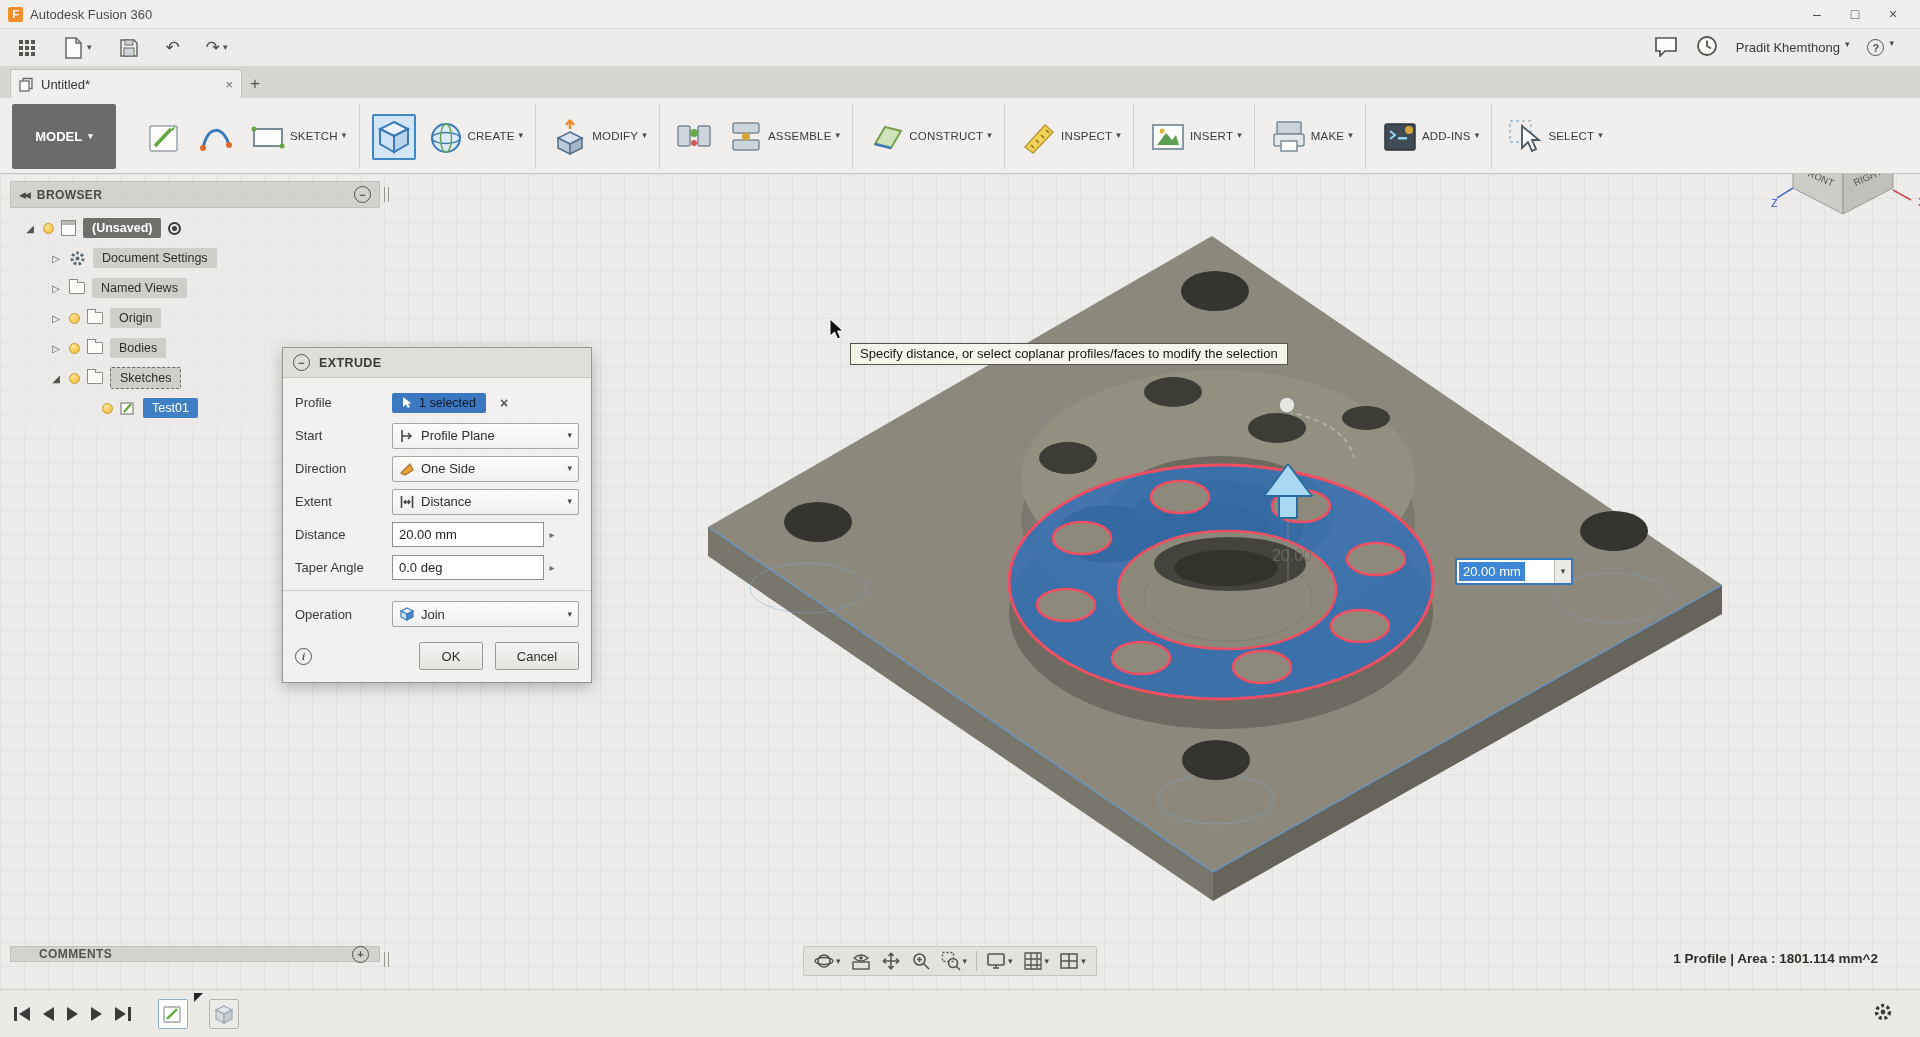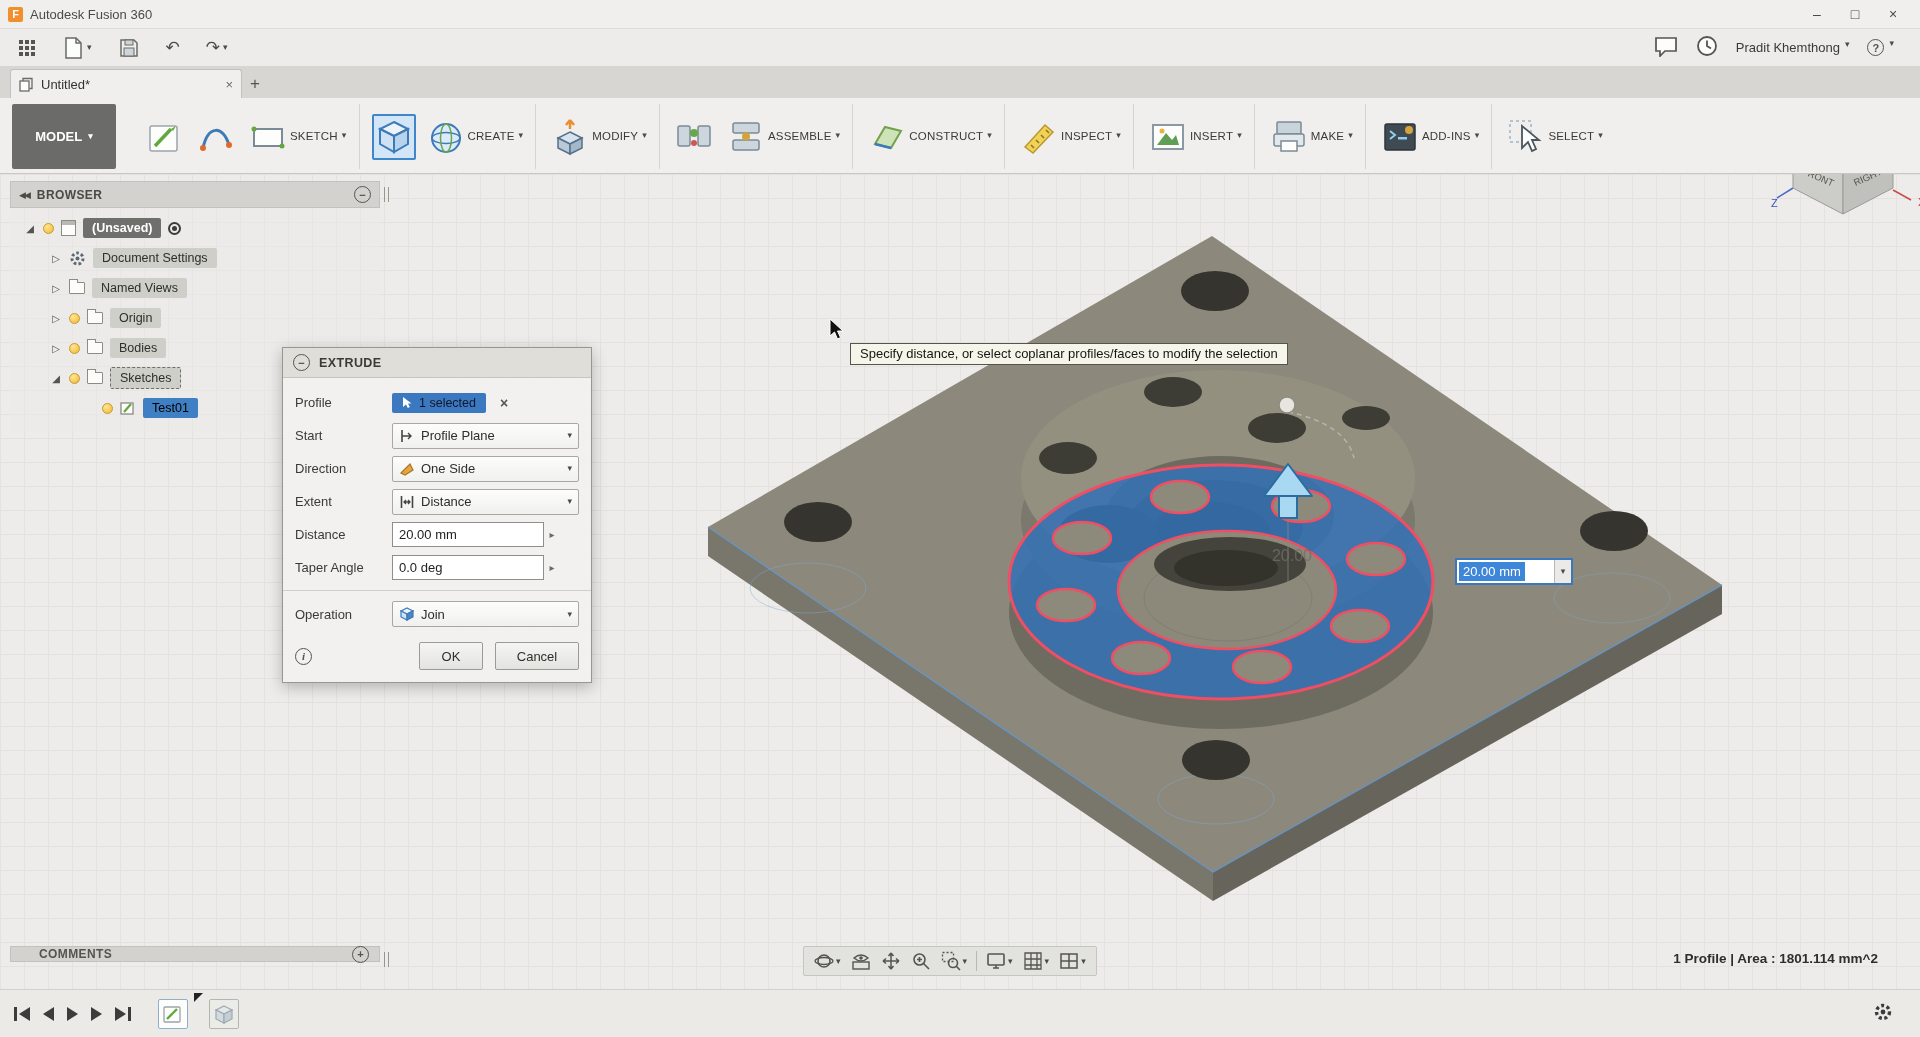--- a/index.html
+++ b/index.html
@@ -60,21 +60,21 @@
   .panel-hdr { height:27px; background:rgba(208,207,203,0.92); display:flex; align-items:center; padding:0 8px; gap:8px; border:1px solid #c2c1bc; }
   .panel-hdr .hdr-title { font-size:12px; font-weight:bold; color:#4a4a46; letter-spacing:.4px; flex:1; }
   .chevs { font-size:9px; color:#4a4a46; letter-spacing:-2px; }
   .grip { position:absolute; width:5px; height:15px; border-left:1.6px solid #97968f; border-right:1.6px solid #97968f; }
   .tree { background:rgba(237,236,233,0.45); padding:5px 0 8px; }
   .trow { height:30px; display:flex; align-items:center; gap:7px; }
   .tw { width:12px; text-align:center; font-size:10px; color:#55544f; }
   .chip { background:rgba(206,205,200,0.95); border-radius:2px; padding:3px 9px; font-size:12.5px; color:#2e2e2a; }
   .chip.dark { background:#6f6f6c; color:#fff; font-weight:bold; }
   .chip.dashed { border:1px dashed #6f6f6a; }
-  .chip.sel { background:#3f7fc4; color:#000000; }
+  .chip.sel { background:#3f7fc4; color:#ffffff; }
   .bulb { width:11px; height:11px; border-radius:50%; background:radial-gradient(circle at 35% 30%, #ffe794, #f2b62e); border:1px solid #c69b2e; }
   .folder { width:16px; height:12px; background:#fcfcf9; border:1.4px solid #8c8b85; border-radius:1px; position:relative; }
   .folder::before { content:""; position:absolute; left:-1px; top:-4px; width:7px; height:3px; background:#fcfcf9; border:1.4px solid #8c8b85; border-bottom:none; }
   .rooticon { width:15px; height:16px; background:#fdfdfb; border:1.4px solid #8c8b85; position:relative; }
   .rooticon::before { content:""; position:absolute; left:0; top:0; width:100%; height:4px; background:#b9b8b2; }
   .eye { width:13px; height:13px; border:2px solid #3c3c39; border-radius:50%; display:flex; align-items:center; justify-content:center; }
   .eye::before { content:""; width:5px; height:5px; background:#3c3c39; border-radius:50%; }
 
   
   .dialog { position:absolute; left:282px; top:347px; width:310px; background:rgba(242,241,238,0.97); border:1px solid #97968f; box-shadow:0 4px 14px rgba(0,0,0,0.25); }

